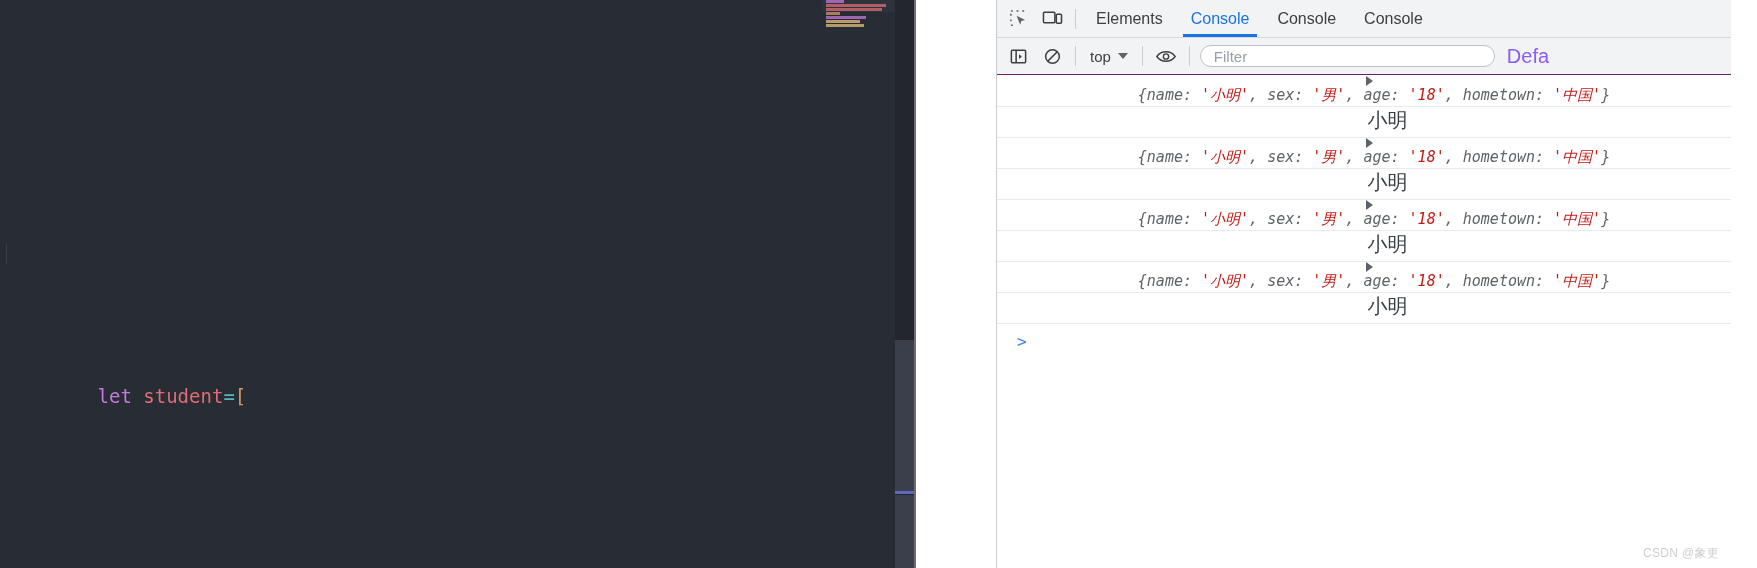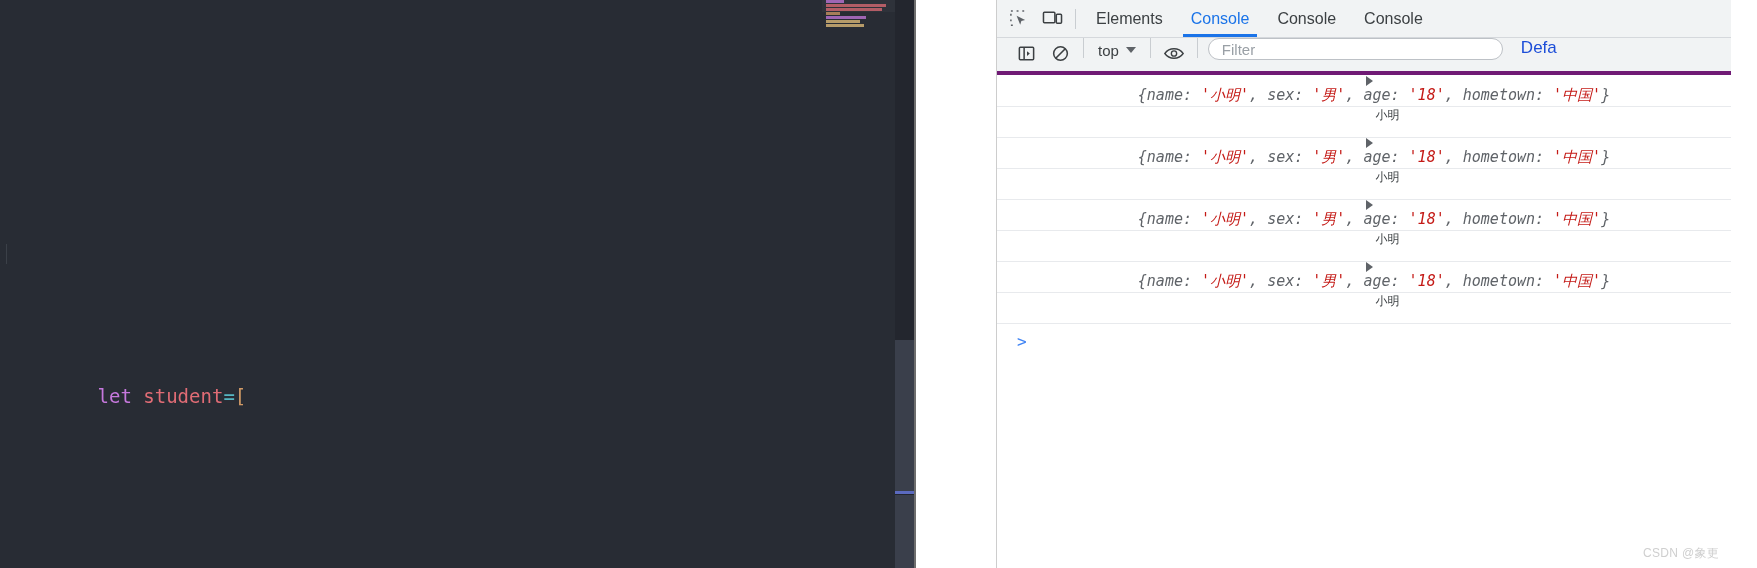--- a/index.html
+++ b/index.html
@@ -81,63 +81,63 @@
   .dt-tab{
     font-size:16px;color:#3c4043;padding:0 14px;height:37px;
     display:flex;align-items:center;position:relative;white-space:nowrap;
   }
   .dt-tab.active{color:#1a73e8;}
   .dt-tab.active:after{
     content:"";position:absolute;left:6px;right:6px;bottom:0;height:3px;background:#1a73e8;
   }
 
   .dt-toolbar{
-    display:flex;align-items:flex-start;height:37px;
-    background:#f1f3f4;border-bottom:4px solid #701a75;
-    padding-left:12px;box-sizing:border-box;
+    display:flex;align-items:center;height:37px;
+    background:#f1f3f4;border-bottom:1px solid #701a75;
+    padding-left:4px;box-sizing:border-box;
   }
   .ctx-select{
     display:flex;align-items:center;gap:7px;font-size:15px;color:#3c4043;
     padding:0 8px;height:24px;
   }
   .caret{
     width:0;height:0;border-left:5px solid transparent;border-right:5px solid transparent;
     border-top:6px solid #5f6368;
   }
   .filter-box{
     width:295px;height:22px;border:1px solid #bdc1c6;border-radius:11px;
     background:#fff;display:flex;align-items:center;padding:0 11px;box-sizing:border-box;
     margin-left:4px;
   }
   .filter-box input{
     border:0;outline:0;width:100%;font-size:15px;color:#3c4043;
     font-family:"Liberation Sans",sans-serif;background:transparent;
   }
   .filter-box input::placeholder{color:#9aa0a6;}
-  .levels{font-size:17px;color:#1d4ed8;margin-left:18px;white-space:nowrap;}
+  .levels{font-size:20px;color:#8b5cf6;margin-left:12px;white-space:nowrap;}
 
   .console-body{
     position:absolute;left:0;right:0;top:76px;bottom:0;background:#fff;overflow:hidden;
   }
   .log-row{
     display:flex;align-items:center;min-height:31px;
     border-bottom:1px solid #e8eaed;
     padding-left:20px;box-sizing:border-box;
     font-family:"DejaVu Sans Mono","Liberation Mono",monospace;
     font-size:15px;white-space:nowrap;flex-direction:column;
   }
   .disc{
     width:0;height:0;border-top:5px solid transparent;border-bottom:5px solid transparent;
     border-left:7px solid #5f6368;margin-right:9px;flex:none;
   }
   .obj{font-style:italic;color:#5f6368;}
   .obj .k{color:#5f6368;}
   .obj .s{color:#c41a16;}
   .plain{
-    font-family:Liberation Serif, serif;font-size:12px;color:#3c4043;
+    font-family:Liberation Serif, serif;font-size:20px;color:#3c4043;
     padding-left:27px;
   }
   .prompt-row{
     display:flex;align-items:center;height:34px;padding-left:20px;box-sizing:border-box;
   }
   .prompt-arrow{color:#4285f4;font-size:16px;font-family:"DejaVu Sans Mono",monospace;}
 
   .watermark{
     position:absolute;right:12px;bottom:6px;
     font-size:12px;color:#cfcfcf;font-family:"Liberation Sans",sans-serif;

